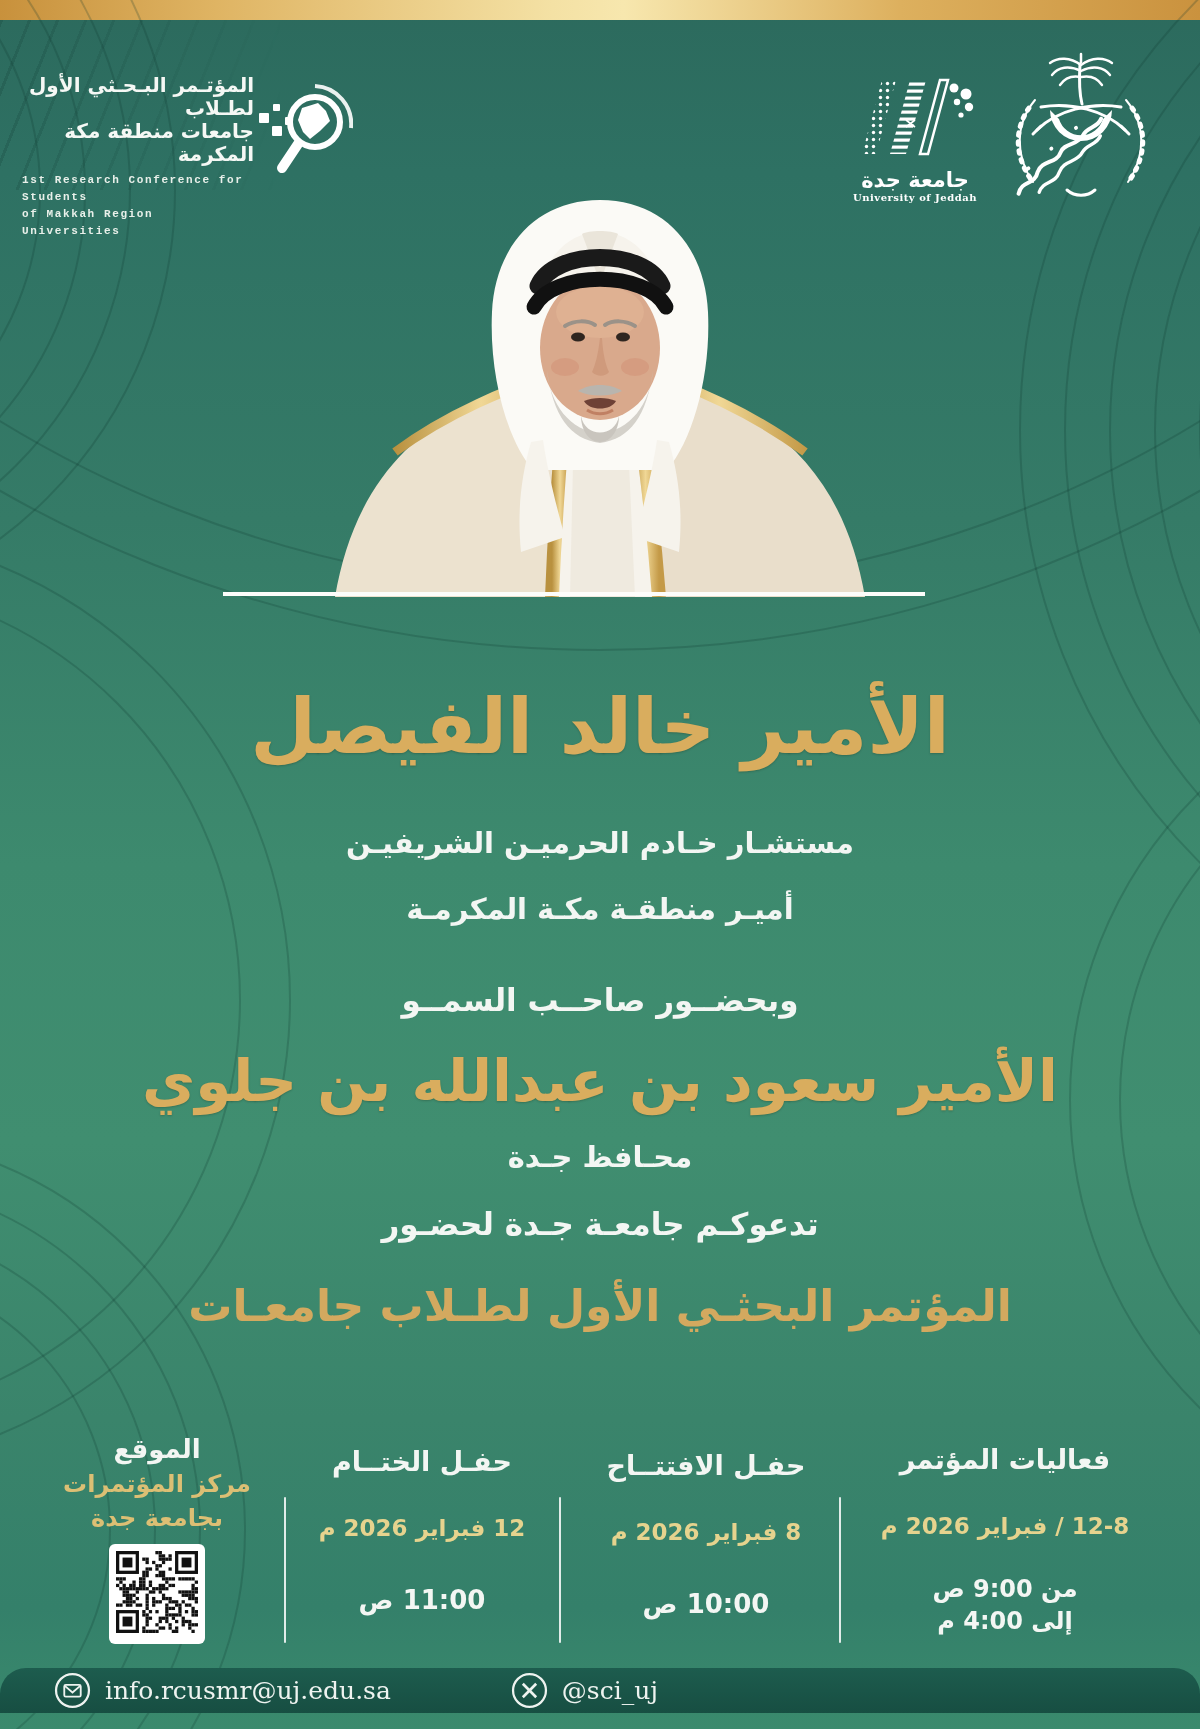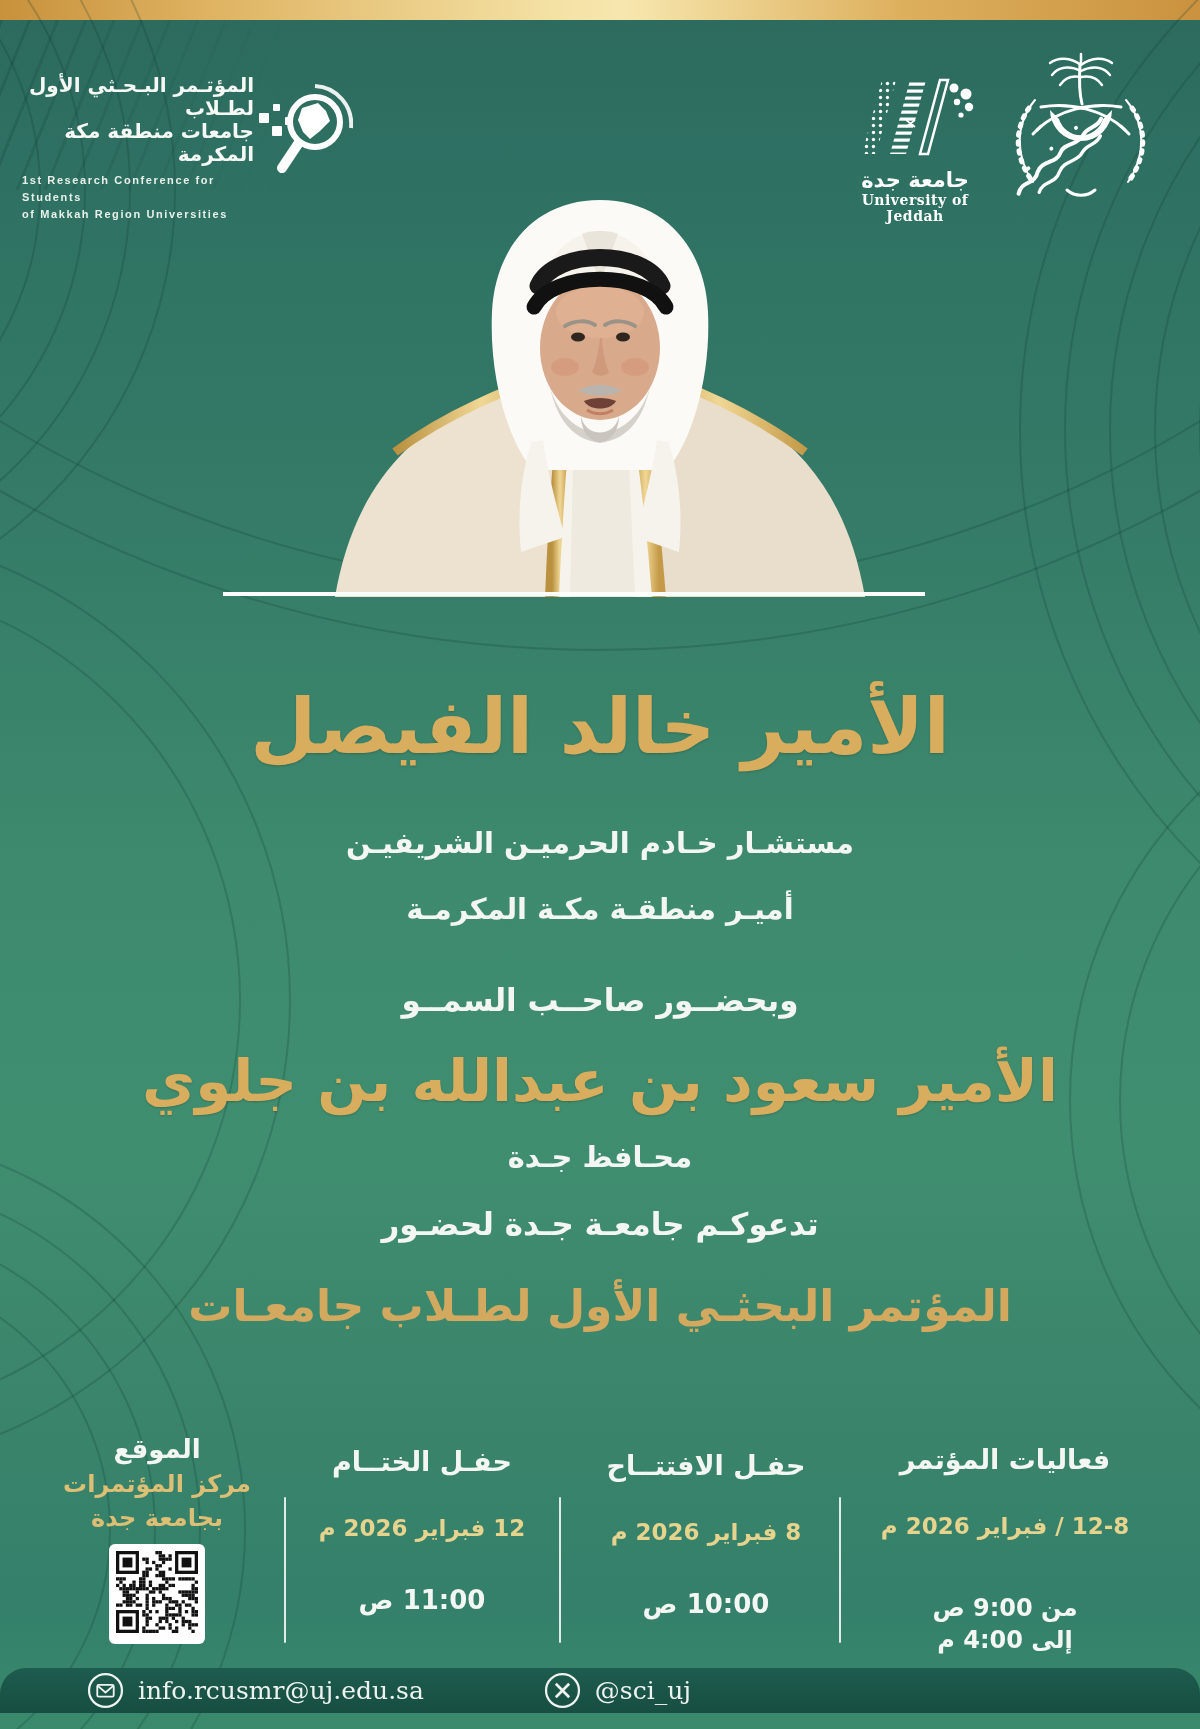--- a/index.html
+++ b/index.html
@@ -21,36 +21,36 @@
   
   .stripes{left:0;top:20px;width:300px;height:170px;opacity:.55;
     background:repeating-linear-gradient(112deg,rgba(14,52,45,.35) 0 3px,transparent 3px 26px);
     -webkit-mask-image:linear-gradient(90deg,#000 0%,transparent 95%);
     mask-image:linear-gradient(90deg,#000 0%,transparent 95%);}
   .contours{left:0;top:0;pointer-events:none;}
   
   .conf-text{left:22px;top:74px;width:232px;text-align:right;}
   .conf-ar{font-size:20px;line-height:23px;font-weight:700;color:#f5f8f5;}
   .conf-en{font-size:11px;line-height:17px;letter-spacing:1.6px;color:#e9f0ea;
-    font-family:Liberation Sans, sans-serif;font-weight:700;text-align:left;margin-top:6px;}
+    font-family:Liberation Mono, monospace;font-weight:700;text-align:left;margin-top:6px;}
   
   .uoj{left:840px;top:74px;width:150px;text-align:center;color:#fff;}
   .uoj-ar{font-size:21px;font-weight:700;margin-top:4px;}
-  .uoj-en{font-size:14px;letter-spacing:.5px;font-weight:700;font-family:"DejaVu Serif",serif;}
+  .uoj-en{font-size:10px;letter-spacing:.5px;font-weight:700;font-family:"DejaVu Serif",serif;}
   
   .divider{width:2px;height:146px;background:rgba(255,255,255,.85);top:1497px;border-radius:1px;}
   .col{top:1432px;text-align:center;}
   .hd{font-size:27px;font-weight:700;color:#f3f6f3;}
   .dt{font-size:23px;margin-top:0;}
   .tm{font-size:26px;font-weight:700;color:#f3f6f3;}
   .qrbox{background:#fff;border-radius:6px;padding:7px;display:inline-block;}
   
   .footer{left:0;top:1668px;width:1200px;height:45px;border-radius:26px 26px 0 0;
     background:linear-gradient(180deg,#1d5c4e 0%,#174e42 100%);
-    display:flex;align-items:center;padding-left:87px;box-sizing:border-box;
+    display:flex;align-items:center;padding-left:54px;box-sizing:border-box;
     font-family:"DejaVu Serif",serif;color:#eef3f0;}
   .fitem{display:flex;align-items:center;gap:14px;font-size:25px;}
   .fitem + .fitem{margin-left:120px;}
   .u-line{display:inline-block;border-bottom:3px solid #d3a95f;padding-bottom:10px;}
 </style>
 </head>
 <body>
 
 <div class="poster">
 
@@ -202,21 +202,21 @@
   <div class="abs ctr ar white bold" style="top:1206px;font-size:31px;">تدعوكـم جامعـة جـدة لحضـور</div>
   <div class="abs ctr ar goldtitle" style="top:1280px;font-size:44px;">المؤتمر البحثـي الأول لطـلاب جامعـات</div>
 
   <div class="abs divider" style="left:284px;"></div>
   <div class="abs divider" style="left:559px;"></div>
   <div class="abs divider" style="left:839px;"></div>
 
   <div class="abs col ar" style="left:840px;width:330px;">
     <div class="hd" style="margin-top:12px;">فعاليات المؤتمر</div>
     <div class="dt golddate" style="margin-top:38px;">12-8 / فبراير  2026 م</div>
-    <div class="tm" style="font-size:24px;margin-top:55px;text-align:center;">من 9:00 ص</div>
+    <div class="tm" style="font-size:24px;margin-top:36px;text-align:center;">من 9:00 ص</div>
     <div class="tm" style="font-size:24px;margin-top:4px;">إلى 4:00 م</div>
   </div>
 
   <div class="abs col ar" style="left:544px;width:324px;">
     <div class="hd" style="margin-top:18px;">حفـل الافتتــاح</div>
     <div class="dt golddate" style="margin-top:38px;">8 فبراير  2026 م</div>
     <div class="tm" style="margin-top:44px;">10:00 ص</div>
   </div>
 
   <div class="abs col ar" style="left:285px;width:274px;">

